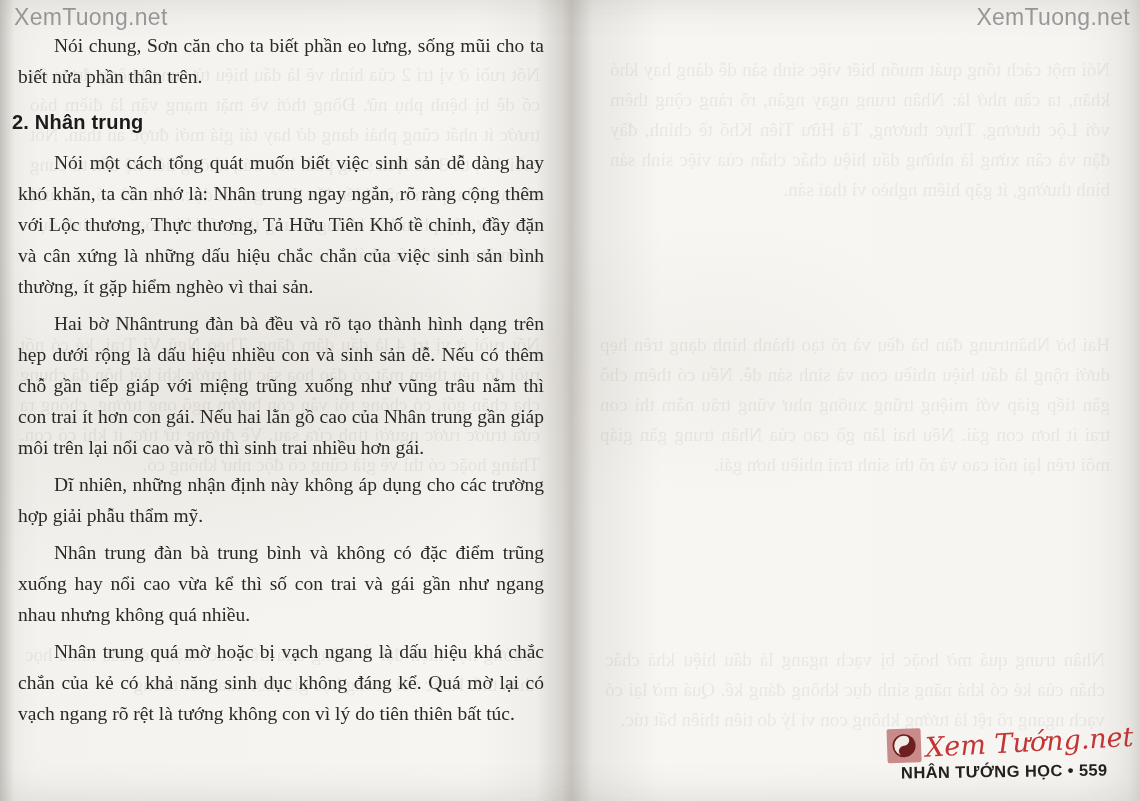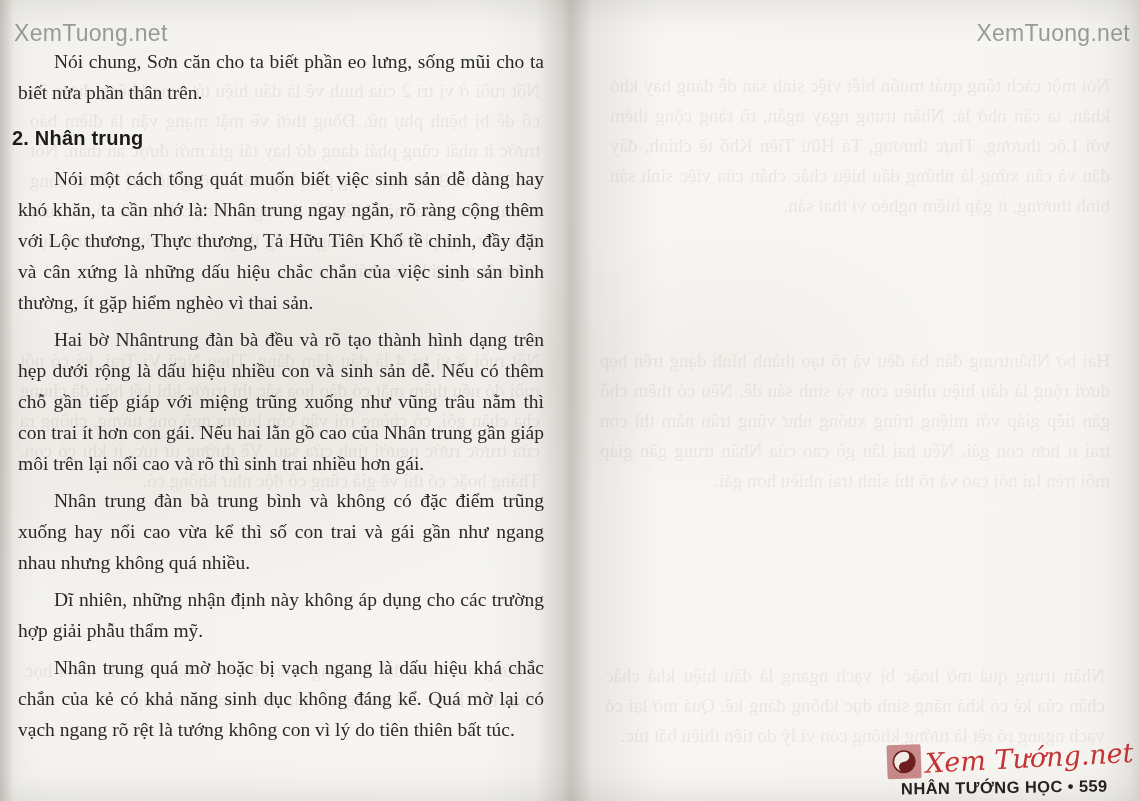--- a/index.html
+++ b/index.html
@@ -10,21 +10,21 @@
       radial-gradient(ellipse at 18% 52%, rgba(150,138,118,0.10), transparent 34%),
       radial-gradient(ellipse at 30% 40%, rgba(150,138,118,0.07), transparent 26%),
       radial-gradient(ellipse at 63% 45%, rgba(150,138,118,0.06), transparent 22%),
       linear-gradient(to right,
         #cfcdc8 0px,#f3f2ee 14px,#f6f5f1 42%,#efeeea 47%,
         #d8d5d0 49.3%,#c8c5c0 50.1%,#e9e7e3 52%,#f7f6f2 58%,
         #f6f5f1 94%,#eeede9 99%,#e4e2de 100%);
   }
   .spread::after{content:"";position:absolute;inset:0;pointer-events:none;
     box-shadow:inset 0 0 38px rgba(90,82,70,0.18);}
-  .page{position:absolute;top:16px;height:783px;width:570px;text-decoration:underline;}
+  .page{position:absolute;top:0;height:783px;width:570px;text-decoration:underline;}
   .page-left{left:0;}
   .page-right{left:570px;}
   .watermark{position:absolute;font-family:"Liberation Sans",sans-serif;
     color:#9a9a9a;font-size:23px;letter-spacing:0.3px;}
   .wm-l{left:14px;top:4px;}
   .wm-r{right:10px;top:4px;}
   .body-text{font-size:19.5px;line-height:31px;text-align:justify;}
   .para{margin:0 0 6px 0;text-indent:36px;}
   .h-sec{font-family:"Liberation Sans",sans-serif;font-weight:bold;
     font-size:20px;letter-spacing:0.2px;color:#1d1b1a;margin:15px 0 9px 0;}
@@ -55,22 +55,22 @@
 
     <div class="ghost" style="left:30px;top:60px;width:510px;height:250px;">Nốt ruồi ở vị trí 2 của hình vẽ là dấu hiệu tử cung không được ổn cố dễ bị bệnh phụ nữ. Đồng thời về mặt mạng vận là điềm báo trước ít nhất cũng phải dang dở hay tái giá mới được an thân. Nốt ruồi ở vị trí 3 dù lệch sang phải hay trái, không liên hệ đến tử cung nhưng liên quan mật thiết đến đường tình dục. Đàn bà có nốt ruồi đen như vậy phần lớn không chung thủy, ít khi thỏa mãn tình dục với một người khác phái.</div>
     <div class="ghost" style="left:20px;top:330px;width:520px;height:300px;">Nốt ruồi ở vị trí 4 là dấu dâm đãng. Theo Ngũ Vị Trai, kẻ có nốt ruồi đó nếu thêm mặt có đào hoa sắc thì trước khi kết hôn đã chung chạ chăn gối, có chồng rồi vẫn còn bướm ngõ ong tường, chồng ra cửa trước rước người tình cửa sau. Về đường tử tức, ít khi có con. Thảng hoặc có thì về già cũng cô độc như không có.</div>
     <div class="ghost" style="left:25px;top:640px;width:510px;height:130px;">Tướng học hiện đại Á Đông dựa trên các nhận xét của khoa học thân thể. Khác với tướng học gia thời xưa, các tướng</div>
 
     <div class="content-left body-text">
       <p class="para">Nói chung, Sơn căn cho ta biết phần eo lưng, sống mũi cho ta biết nửa phần thân trên.</p>
       <div class="h-sec">2. Nhân trung</div>
       <p class="para">Nói một cách tổng quát muốn biết việc sinh sản dễ dàng hay khó khăn, ta cần nhớ là: Nhân trung ngay ngắn, rõ ràng cộng thêm với Lộc thương, Thực thương, Tả Hữu Tiên Khố tề chỉnh, đầy đặn và cân xứng là những dấu hiệu chắc chắn của việc sinh sản bình thường, ít gặp hiểm nghèo vì thai sản.</p>
       <p class="para">Hai bờ Nhântrung đàn bà đều và rõ tạo thành hình dạng trên hẹp dưới rộng là dấu hiệu nhiều con và sinh sản dễ. Nếu có thêm chỗ gần tiếp giáp với miệng trũng xuống như vũng trâu nằm thì con trai ít hơn con gái. Nếu hai lằn gồ cao của Nhân trung gần giáp môi trên lại nổi cao và rõ thì sinh trai nhiều hơn gái.</p>
+      <p class="para">Dĩ nhiên, những nhận định này không áp dụng cho các trường hợp giải phẫu thẩm mỹ.</p>
       <p class="para">Nhân trung đàn bà trung bình và không có đặc điểm trũng xuống hay nổi cao vừa kể thì số con trai và gái gần như ngang nhau nhưng không quá nhiều.</p>
-      <p class="para">Dĩ nhiên, những nhận định này không áp dụng cho các trường hợp giải phẫu thẩm mỹ.</p>
       <p class="para">Nhân trung quá mờ hoặc bị vạch ngang là dấu hiệu khá chắc chắn của kẻ có khả năng sinh dục không đáng kể. Quá mờ lại có vạch ngang rõ rệt là tướng không con vì lý do tiên thiên bất túc.</p>
     </div>
 
   </div>
 
   <div class="page page-right">
 
     <div class="watermark wm-r">XemTuong.net</div>
 
     <div class="ghost" style="left:40px;top:55px;width:500px;height:260px;">Nói một cách tổng quát muốn biết việc sinh sản dễ dàng hay khó khăn, ta cần nhớ là: Nhân trung ngay ngắn, rõ ràng cộng thêm với Lộc thương, Thực thương, Tả Hữu Tiên Khố tề chỉnh, đầy đặn và cân xứng là những dấu hiệu chắc chắn của việc sinh sản bình thường, ít gặp hiểm nghèo vì thai sản.</div>

